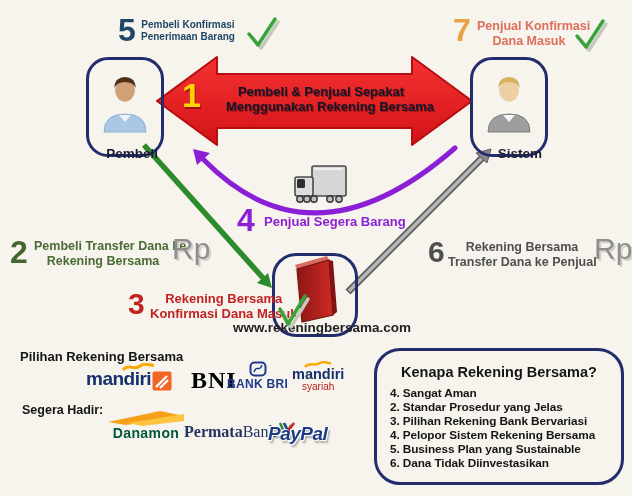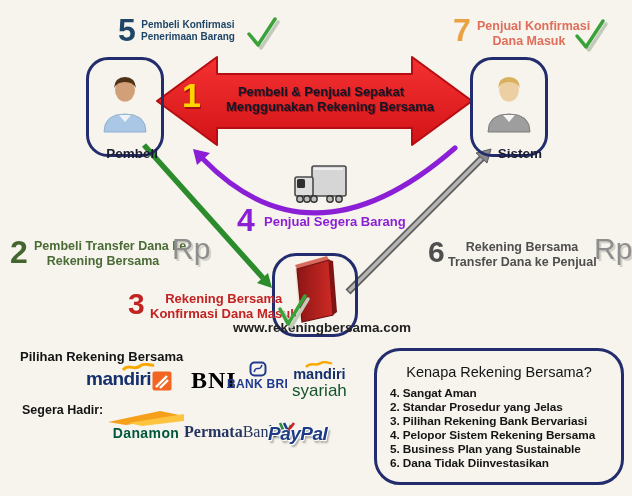--- a/index.html
+++ b/index.html
@@ -12,32 +12,32 @@
   .abs{position:absolute;z-index:2;}
   .num{font-weight:bold;line-height:1;}
   .lbl{font-weight:bold;white-space:pre;text-align:center;line-height:1.18;}
   .rp{font-size:30px;color:#8e8e8e;text-shadow:2px 2px 0 #d4d1c7;line-height:1;text-align:center;}
   .actorbox{border:3px solid #232d6d;border-radius:22px;display:flex;justify-content:center;}
   .escrowbox{border:3px solid #232d6d;border-radius:24px;}
   .actorlbl{font-weight:bold;font-size:13.5px;color:#1c1c30;text-align:right;}
   .ck{fill:none;stroke:#3aa23a;stroke-width:3.5;stroke-linecap:round;stroke-linejoin:round;}
   .cksh{fill:none;stroke:#c3c9bb;stroke-width:3.5;stroke-linecap:round;stroke-linejoin:round;}
   .why{border:3px solid #232d6d;border-radius:26px;color:#151515;}
-  .why .title{text-align:center;font-weight:normal;font-size:14.5px;margin-top:13px;}
+  .why .title{text-align:center;font-weight:bold;font-size:14.5px;margin-top:13px;}
   .why ul{list-style:none;margin:7px 0 0 0;padding:0 0 0 13px;}
   .why li{font-weight:bold;font-size:11.8px;line-height:13.9px;white-space:nowrap;letter-spacing:-0.1px;}
   .banktitle{font-weight:bold;font-size:13px;color:#141414;}
   .logo{display:flex;align-items:center;}
   .bca-tx{font-style:italic;font-weight:bold;font-size:21px;color:#1a4fa0;letter-spacing:-1px;margin-left:3px;}
   .mandiri-tx{font-weight:bold;font-size:19px;color:#16306e;letter-spacing:-0.5px;}
   .bni-tx{font-family:"Liberation Serif",serif;font-weight:bold;font-size:24px;color:#000000;letter-spacing:1px;margin-left:19px;}
   .bri-tx{font-weight:bold;font-size:12px;color:#203a8f;letter-spacing:0.3px;}
   .col{display:flex;flex-direction:column;align-items:center;}
   .msy1{font-weight:bold;font-size:14.5px;color:#16306e;line-height:0.95;}
-  .msy2{font-size:17px;color:#14532d;line-height:1;}
+  .msy2{font-size:10px;color:#b91c1c;line-height:1;}
   .cimb1{font-weight:bold;font-size:15px;color:#cf2030;margin-left:4px;letter-spacing:0.5px;}
   .cimb2{font-size:15px;color:#9c4a4a;margin-left:4px;letter-spacing:0.5px;}
   .danamon-tx{font-weight:bold;font-size:14px;color:#00573d;letter-spacing:0.4px;margin-top:-2px;}
   .permata-tx{font-family:"Liberation Serif",serif;font-weight:bold;font-size:16px;color:#24335f;}
   .paypal-tx{font-weight:bold;font-style:italic;font-size:19px;color:#1c3b84;letter-spacing:-0.5px;
              text-shadow:1px 1px 0 #ffffff,-1px -1px 0 #ffffff,2px 3px 2px rgba(60,60,60,0.45);}
   .web{font-weight:bold;font-size:13.5px;color:#222222;}
 </style>
 </head>
 <body>

